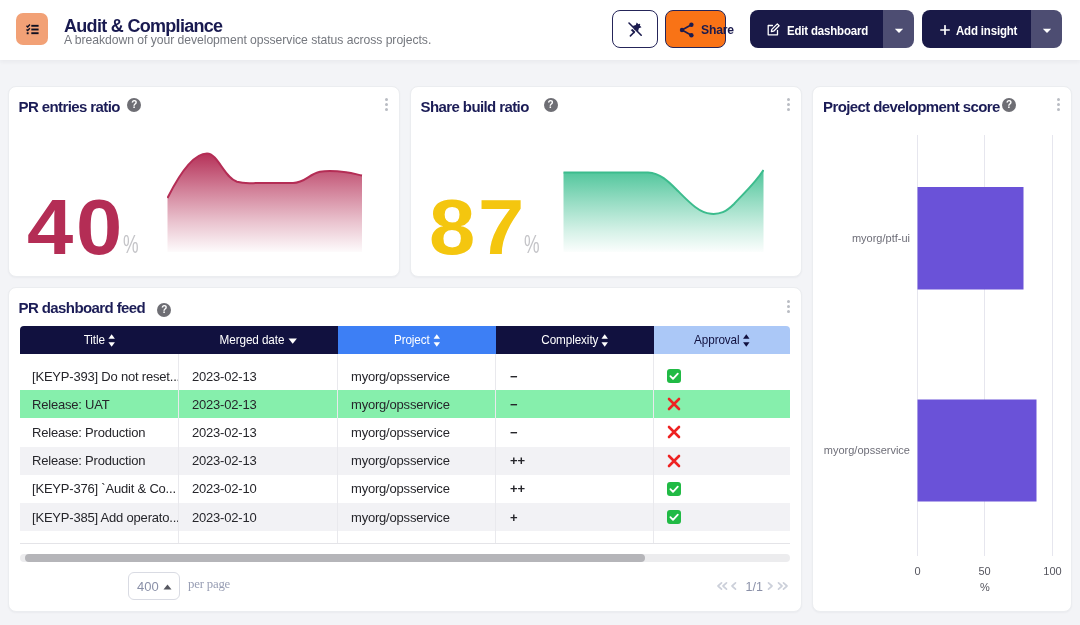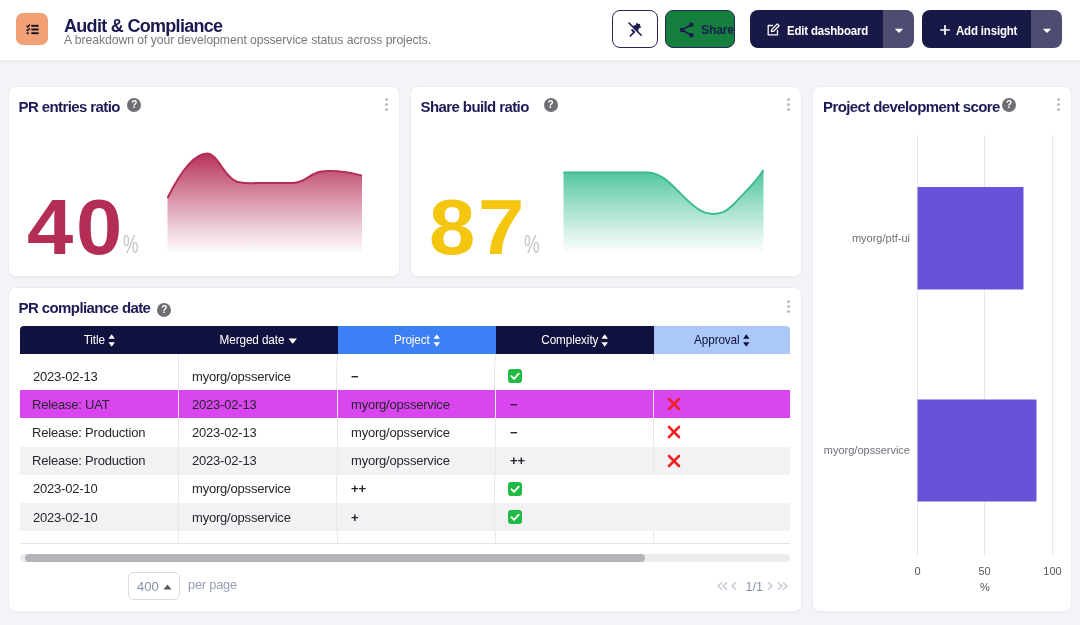--- a/index.html
+++ b/index.html
@@ -39,21 +39,21 @@
     <g stroke="#1b1b4e" stroke-width="1.6" fill="none" stroke-linecap="round" stroke-linejoin="round">
       <path d="M13.4 4.6 L9.0 9.0"></path>
       <path d="M4.4 15.9 L7.8 12.5"></path>
     </g>
     <path d="M10.7 2.5 L15.5 7.3 L12.9 8.2 L12.0 11.4 L6.6 6.0 L9.8 5.1 Z" fill="#1b1b4e"></path>
     <path d="M6.6 9.0 L9.3 11.7 L8.2 13.6 L4.7 10.1 Z" fill="#1b1b4e"></path>
     <path d="M3 3 L15.2 15.2" stroke="#1b1b4e" stroke-width="1.6" stroke-linecap="round"></path>
   </svg>
 </div>
 
-<div class="abs" style="left:665px;top:10px;width:70px;height:38px;border:1px solid #252559;border-radius:8px;background:#15803d;">
+<div class="abs" style="left:665px;top:10px;width:61px;height:38px;border:1px solid #252559;border-radius:8px;background:#f97316;">
   <svg width="16" height="16" viewBox="0 0 16 16" style="position:absolute;left:13px;top:11px;">
     <g fill="#1b1b4e">
       <circle cx="3" cy="8" r="2.2"></circle>
         <circle cx="12.4" cy="2.8" r="2.2"></circle>
         <circle cx="12.4" cy="13.2" r="2.2"></circle>
       <path d="M3 8 L12.4 2.8" stroke="#1b1b4e" stroke-width="1.7"></path>
       <path d="M3 8 L12.4 13.2" stroke="#1b1b4e" stroke-width="1.7"></path>
     </g>
   </svg>
   <span style="position:absolute;left:35px;top:12px;font-size:13.5px;font-weight:700;letter-spacing:-0.2px;color:#1b1b4e;line-height:14px;display:inline-block;transform:scaleX(0.9);transform-origin:0 0;">Share</span>
@@ -157,21 +157,21 @@
   </g>
   <g font-family="Liberation Sans, sans-serif" font-size="11" fill="#55555e">
     <text x="100.5" y="450" text-anchor="middle">0</text>
     <text x="167.5" y="450" text-anchor="middle">50</text>
     <text x="235.5" y="450" text-anchor="middle">100</text>
     <text x="168" y="466" text-anchor="middle">%</text>
   </g>
 </svg>
 
 <div class="card" style="left:8px;top:287px;width:794px;height:325px;"></div>
-<div class="ctitle" style="left:18.6px;top:300.1px;">PR compliance date</div>
+<div class="ctitle" style="left:18.6px;top:300.1px;">PR dashboard feed</div>
 <div class="help" style="left:157.3px;top:302.8px;">?</div>
 <div class="kebab" style="left:787px;top:300px;">
     <i></i>
     <i></i>
     <i></i>
   </div>
 
 <div class="abs" style="left:20px;top:326px;width:770px;height:28px;border-radius:4px 4px 0 0;overflow:hidden;font-size:13px;font-weight:400;letter-spacing:-0.1px;color:#fff;">
   <div class="abs" style="left:0;top:0;width:159px;height:28px;background:#11113f;"></div>
   <div class="abs" style="left:159px;top:0;width:159px;height:28px;background:#11113f;"></div>
@@ -202,31 +202,32 @@
 <div class="abs" id="tbody" style="left:20px;top:354px;width:770px;height:190px;border-bottom:1px solid #e4e4e8;overflow:hidden;font-size:13px;letter-spacing:-0.2px;color:#26262b;">
     <div style="position:relative;width:770px;">
       <div style="display:flex;height:8px;background:#fff;">
         <div style="width:159px;border-right:1px solid #e9e9ed;"></div>
         <div style="width:159px;border-right:1px solid #e9e9ed;"></div>
         <div style="width:158px;border-right:1px solid #e9e9ed;"></div>
         <div style="width:158px;border-right:1px solid #e9e9ed;"></div>
         <div style="width:136px;"></div>
       </div>
       <div style="display:flex;height:28.2px;background:#fff;align-items:center;">
+        <div style="width:159px;padding-left:12px;border-right:1px solid #e9e9ed;height:100%;display:flex;align-items:center;white-space:nowrap;overflow:hidden;">[KEYP-393] Do not reset...</div>
         <div style="width:159px;padding-left:13px;border-right:1px solid #e9e9ed;height:100%;display:flex;align-items:center;">2023-02-13</div>
         <div style="width:158px;padding-left:13px;border-right:1px solid #e9e9ed;height:100%;display:flex;align-items:center;">myorg/opsservice</div>
         <div style="width:158px;padding-left:14px;border-right:1px solid #e9e9ed;height:100%;display:flex;align-items:center;font-weight:700;">−</div>
         <div style="width:136px;padding-left:13px;height:100%;display:flex;align-items:center;">
           <svg width="14" height="14" viewBox="0 0 14 14" style="vertical-align:-2px">
             <rect x="0" y="0" width="14" height="14" rx="3" fill="#21ba45"></rect>
             <path d="M3.4 7.2 L6 9.8 L10.8 4.6" stroke="#fff" stroke-width="1.8" fill="none" stroke-linecap="round" stroke-linejoin="round"></path>
           </svg>
         </div>
       </div>
-      <div style="display:flex;height:28.2px;background:#d946ef;align-items:center;">
+      <div style="display:flex;height:28.2px;background:#86efac;align-items:center;">
         <div style="width:159px;padding-left:12px;border-right:1px solid #e9e9ed;height:100%;display:flex;align-items:center;white-space:nowrap;overflow:hidden;">Release: UAT</div>
         <div style="width:159px;padding-left:13px;border-right:1px solid #e9e9ed;height:100%;display:flex;align-items:center;">2023-02-13</div>
         <div style="width:158px;padding-left:13px;border-right:1px solid #e9e9ed;height:100%;display:flex;align-items:center;">myorg/opsservice</div>
         <div style="width:158px;padding-left:14px;border-right:1px solid #e9e9ed;height:100%;display:flex;align-items:center;font-weight:700;">−</div>
         <div style="width:136px;padding-left:13px;height:100%;display:flex;align-items:center;">
           <svg width="14" height="14" viewBox="0 0 14 14" style="vertical-align:-2px">
             <path d="M2 2 L12 12 M12 2 L2 12" stroke="#ee2222" stroke-width="2.6" stroke-linecap="round"></path>
           </svg>
         </div>
       </div>
@@ -246,31 +247,33 @@
         <div style="width:159px;padding-left:13px;border-right:1px solid #e9e9ed;height:100%;display:flex;align-items:center;">2023-02-13</div>
         <div style="width:158px;padding-left:13px;border-right:1px solid #e9e9ed;height:100%;display:flex;align-items:center;">myorg/opsservice</div>
         <div style="width:158px;padding-left:14px;border-right:1px solid #e9e9ed;height:100%;display:flex;align-items:center;font-weight:700;">++</div>
         <div style="width:136px;padding-left:13px;height:100%;display:flex;align-items:center;">
           <svg width="14" height="14" viewBox="0 0 14 14" style="vertical-align:-2px">
             <path d="M2 2 L12 12 M12 2 L2 12" stroke="#ee2222" stroke-width="2.6" stroke-linecap="round"></path>
           </svg>
         </div>
       </div>
       <div style="display:flex;height:28.2px;background:#fff;align-items:center;">
+        <div style="width:159px;padding-left:12px;border-right:1px solid #e9e9ed;height:100%;display:flex;align-items:center;white-space:nowrap;overflow:hidden;">[KEYP-376] `Audit &amp; Co...</div>
         <div style="width:159px;padding-left:13px;border-right:1px solid #e9e9ed;height:100%;display:flex;align-items:center;">2023-02-10</div>
         <div style="width:158px;padding-left:13px;border-right:1px solid #e9e9ed;height:100%;display:flex;align-items:center;">myorg/opsservice</div>
         <div style="width:158px;padding-left:14px;border-right:1px solid #e9e9ed;height:100%;display:flex;align-items:center;font-weight:700;">++</div>
         <div style="width:136px;padding-left:13px;height:100%;display:flex;align-items:center;">
           <svg width="14" height="14" viewBox="0 0 14 14" style="vertical-align:-2px">
             <rect x="0" y="0" width="14" height="14" rx="3" fill="#21ba45"></rect>
             <path d="M3.4 7.2 L6 9.8 L10.8 4.6" stroke="#fff" stroke-width="1.8" fill="none" stroke-linecap="round" stroke-linejoin="round"></path>
           </svg>
         </div>
       </div>
       <div style="display:flex;height:28.2px;background:#f2f2f5;align-items:center;">
+        <div style="width:159px;padding-left:12px;border-right:1px solid #e9e9ed;height:100%;display:flex;align-items:center;white-space:nowrap;overflow:hidden;">[KEYP-385] Add operato...</div>
         <div style="width:159px;padding-left:13px;border-right:1px solid #e9e9ed;height:100%;display:flex;align-items:center;">2023-02-10</div>
         <div style="width:158px;padding-left:13px;border-right:1px solid #e9e9ed;height:100%;display:flex;align-items:center;">myorg/opsservice</div>
         <div style="width:158px;padding-left:14px;border-right:1px solid #e9e9ed;height:100%;display:flex;align-items:center;font-weight:700;">+</div>
         <div style="width:136px;padding-left:13px;height:100%;display:flex;align-items:center;">
           <svg width="14" height="14" viewBox="0 0 14 14" style="vertical-align:-2px">
             <rect x="0" y="0" width="14" height="14" rx="3" fill="#21ba45"></rect>
             <path d="M3.4 7.2 L6 9.8 L10.8 4.6" stroke="#fff" stroke-width="1.8" fill="none" stroke-linecap="round" stroke-linejoin="round"></path>
           </svg>
         </div>
       </div>
@@ -287,21 +290,21 @@
 <div class="abs" style="left:20px;top:554px;width:770px;height:8px;border-radius:4px;background:#ececee;"></div>
 <div class="abs" style="left:25px;top:554px;width:620px;height:8px;border-radius:4px;background:#b5b5b9;"></div>
 
 <div class="abs" style="left:20px;top:577.5px;font-size:12.8px;letter-spacing:-0.2px;color:#989eb4;line-height:13px;margin-top:48px;">50 entries, showing</div>
 <div class="abs" style="left:128px;top:572px;width:52px;height:28px;border:1px solid #d9dbe3;border-radius:6px;background:#fff;">
   <span style="position:absolute;left:8px;top:7px;font-size:13px;color:#8a90a8;line-height:13px;">400</span>
   <svg width="9" height="6" viewBox="0 0 9 6" style="position:absolute;left:34px;top:11px;">
       <path d="M4.5 0.5 L8.5 5.5 H0.5 Z" fill="#55565f"></path>
     </svg>
 </div>
-<div class="abs" style="left:188px;top:577.5px;font-size:12.8px;letter-spacing:-0.2px;color:#989eb4;line-height:13px;">per page</div>
+<div class="abs" style="left:188px;top:577.5px;font-size:12.8px;letter-spacing:-0.2px;color:#989eb4;line-height:13px;font-family:Liberation Serif, serif;">per page</div>
 <svg width="80" height="14" viewBox="0 0 80 14" style="position:absolute;left:712px;top:579px;">
   <g stroke="#ccd0da" stroke-width="1.7" fill="none" stroke-linecap="round" stroke-linejoin="round">
     <path d="M9.5 3.8 L6 7 L9.5 10.2"></path>
       <path d="M14.5 3.8 L11 7 L14.5 10.2"></path>
     <path d="M23.5 3.8 L20 7 L23.5 10.2"></path>
     <path d="M56.5 3.8 L60 7 L56.5 10.2"></path>
     <path d="M66.5 3.8 L70 7 L66.5 10.2"></path>
       <path d="M71.5 3.8 L75 7 L71.5 10.2"></path>
   </g>
   <text x="33.5" y="11.5" font-family="Liberation Sans, sans-serif" font-size="12.5" fill="#8a90a8">1/1</text>

